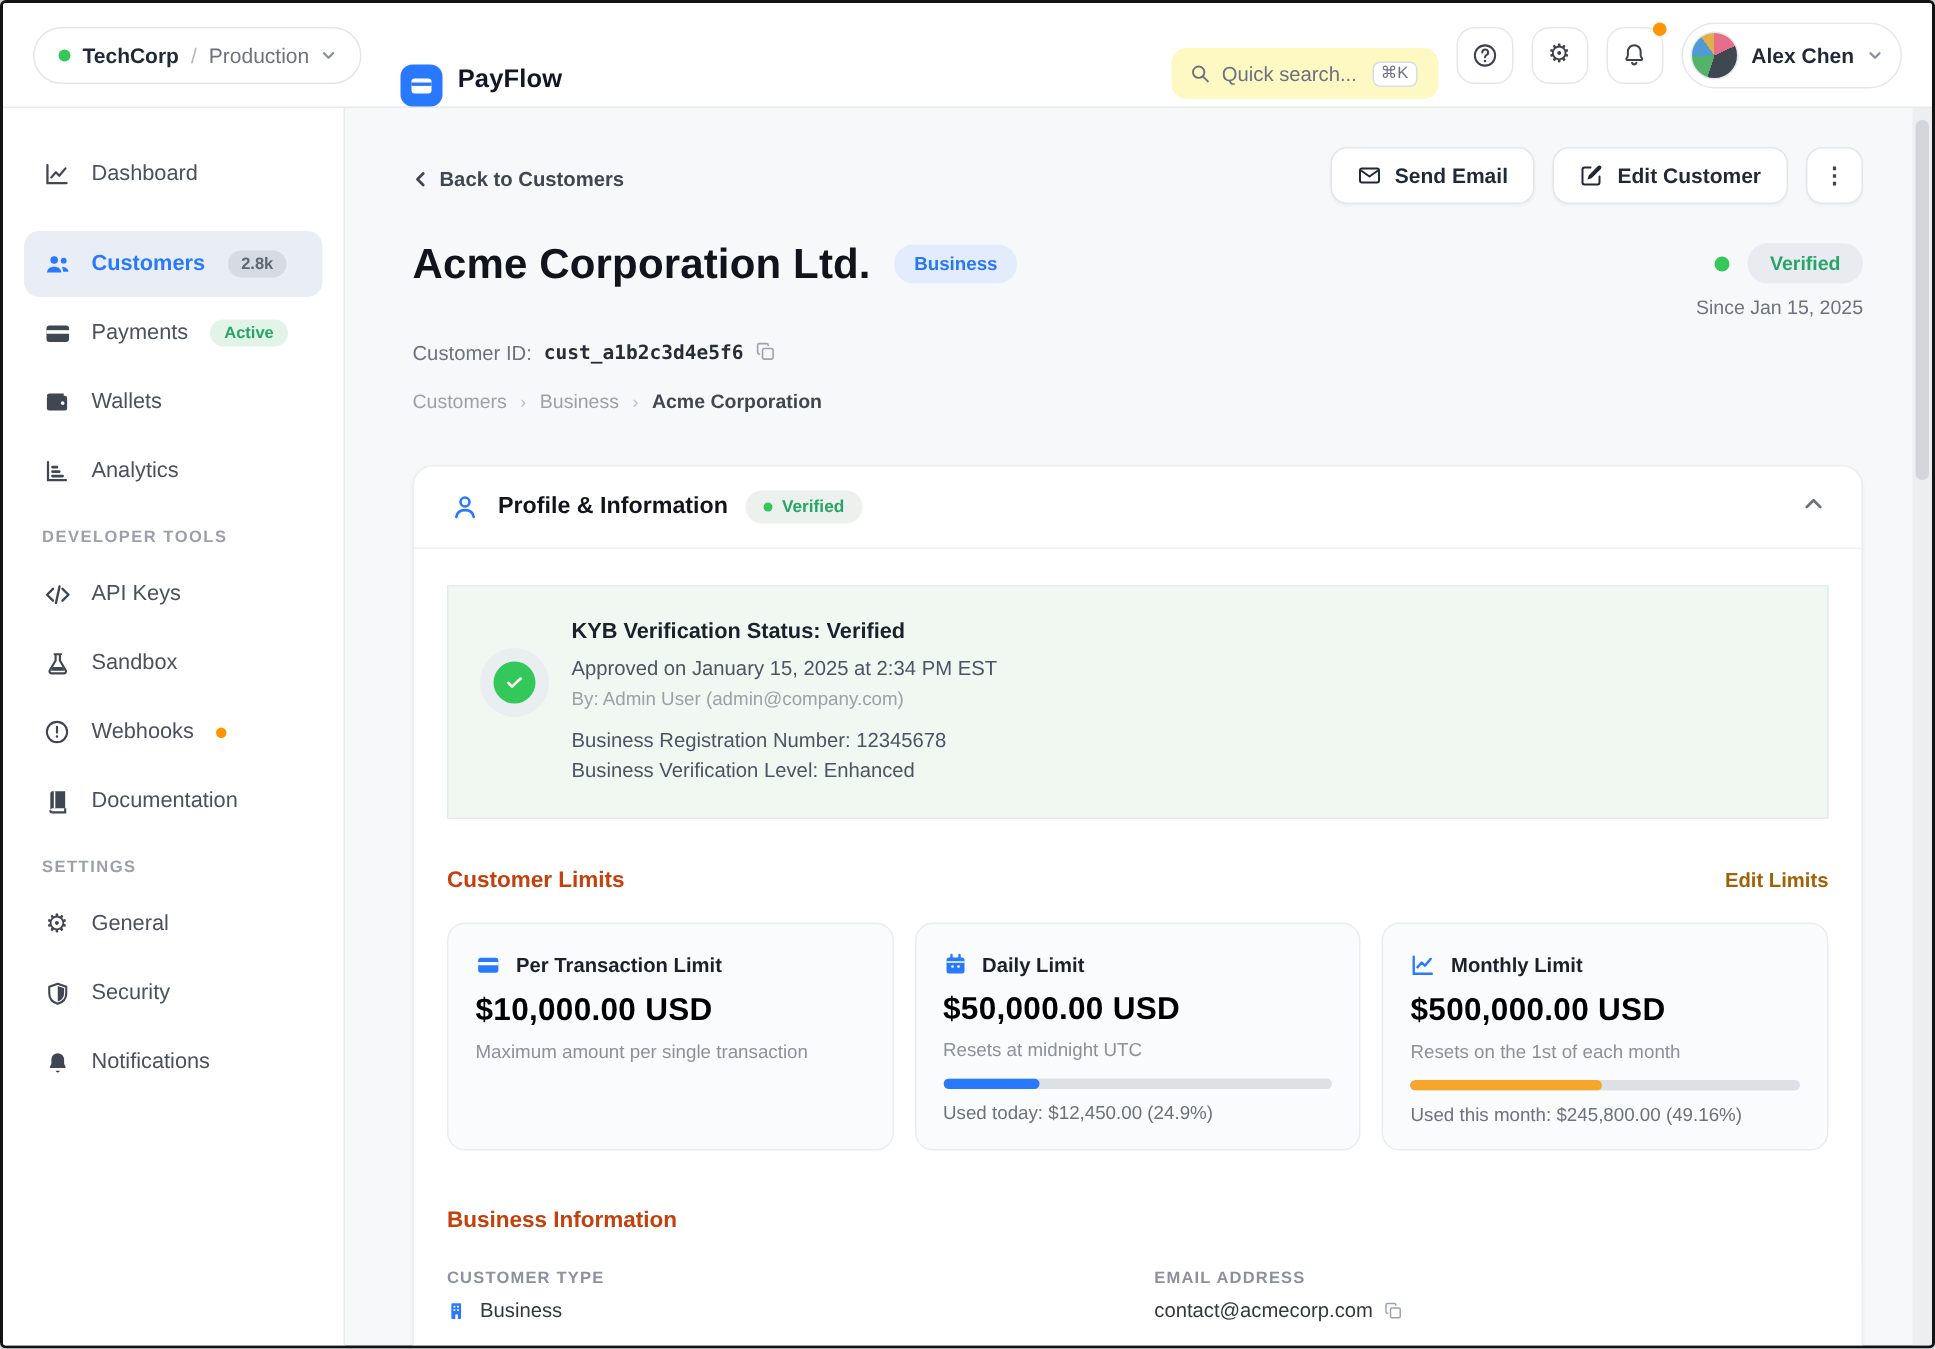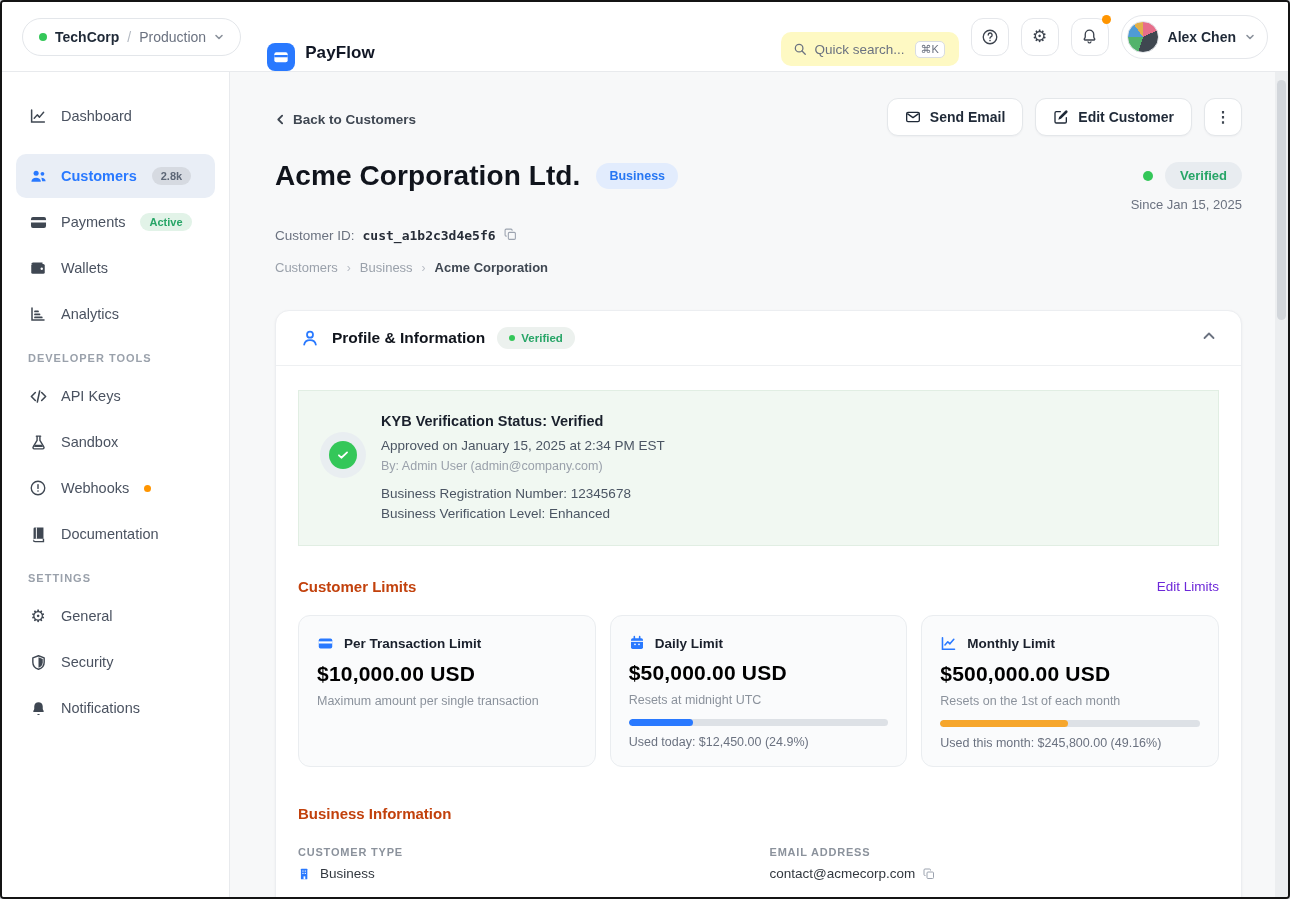--- a/index.html
+++ b/index.html
@@ -86,21 +86,21 @@
   .kyb { background:#f1f8f2; border:1px solid #e1eee3; border-radius:0; display:flex; gap:20px; padding:22px 22px 24px 24px; }
   .kyb-ic { margin-top:28px; width:28px; height:28px; border-radius:50%; background:#34c759; display:flex; align-items:center; justify-content:center; box-shadow:0 0 0 9px #e9eef1; flex-shrink:0; margin-left:6px; margin-right:4px; }
   .kyb-title { font-size:14.5px; font-weight:800; color:#1a202c; }
   .kyb-line1 { margin-top:9px; font-size:13.5px; color:#4b5563; }
   .kyb-line2 { margin-top:6px; font-size:12.5px; color:#9aa1ab; }
   .kyb-line3 { margin-top:13px; font-size:13.5px; color:#4b5563; }
   .kyb-line4 { margin-top:5px; font-size:13.5px; color:#4b5563; }
 
   .limits-head { display:flex; justify-content:space-between; align-items:center; margin-top:32px; }
   .section-title { font-size:15px; font-weight:800; color:#c2410c; }
-  .edit-link { font-size:13.5px; font-weight:400; color:#6d28d9; cursor:pointer; }
+  .edit-link { font-size:13.5px; font-weight:700; color:#a16207; cursor:pointer; }
 
   .limits-row { display:flex; gap:14px; margin-top:20px; }
   .limit-card { flex:1; background:#fafbfc; border:1px solid #eaedf0; border-radius:12px; padding:19px 18px 16px 18px; min-height:132px; }
   .limit-top { display:flex; align-items:center; gap:10px; }
   .limit-top .li { color:#2979ff; display:flex; }
   .limit-title { font-size:13.5px; font-weight:700; color:#1a202c; }
   .limit-amount { margin-top:10px; font-size:21px; font-weight:800; color:#000000; letter-spacing:.2px; }
   .limit-sub { margin-top:8px; font-size:12.5px; color:#8b929c; }
   .progress { margin-top:12px; height:7px; border-radius:4px; background:#dde1e6; overflow:hidden; }
   .progress .fill { height:100%; border-radius:4px; }

